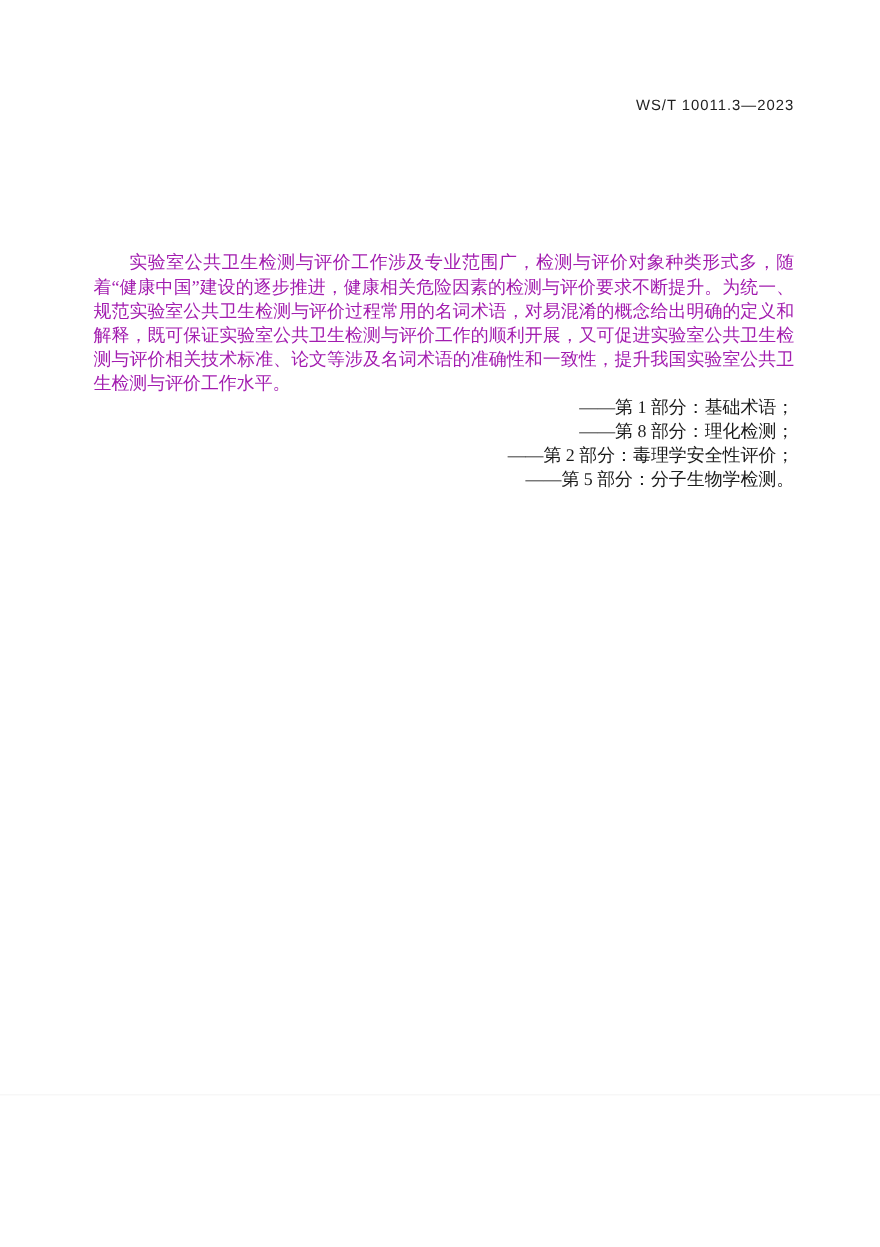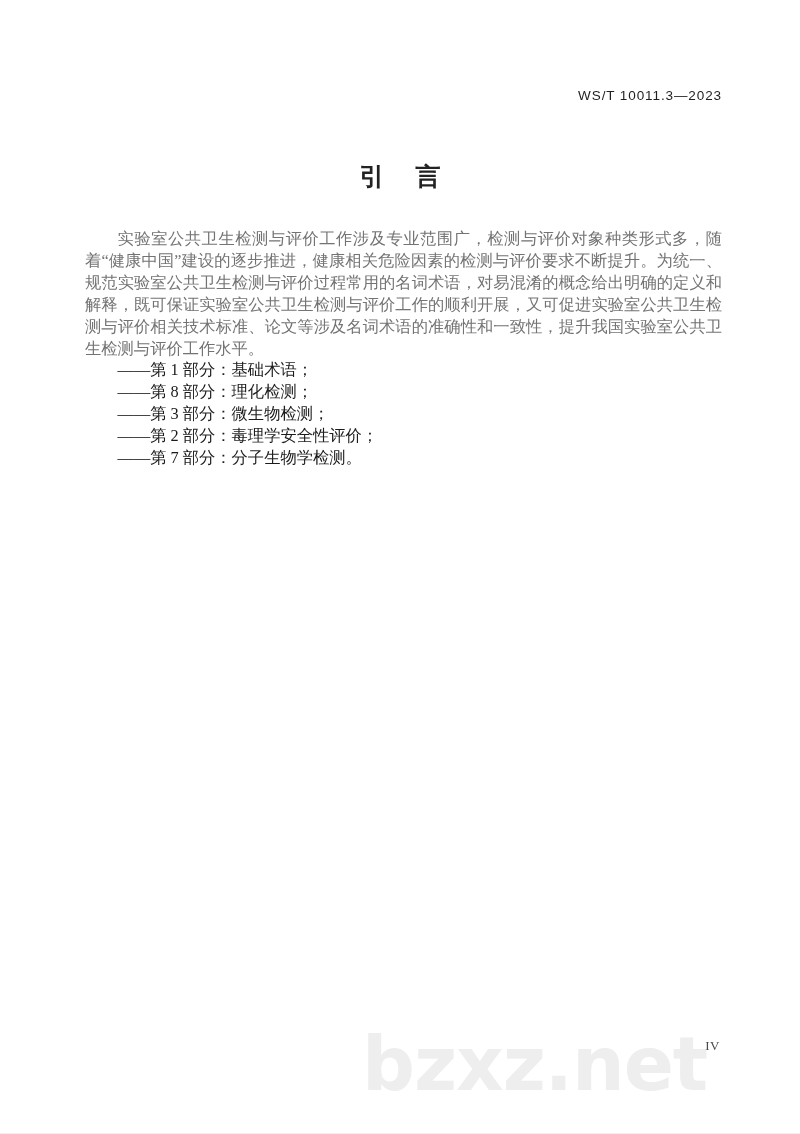--- a/index.html
+++ b/index.html
@@ -4,21 +4,21 @@
 <style>
   html, body {
     margin: 0;
     padding: 0;
     background: #ffffff;
   }
 
   .page {
     position: relative;
     width: 800px;
-    height: 1134px;
+    height: 996px;
     background: #ffffff;
     overflow: hidden;
     box-sizing: border-box;
     border-bottom: 1px solid #f0f0f0;
     font-family: "Liberation Serif", "DejaVu Serif", serif;
     color: #1a1a1a;
   }
 
   
   .running-header {
@@ -55,33 +55,34 @@
     width: 637px;
   }
 
   .para {
     margin: 0;
     font-size: 16.3px;
     line-height: 21.9px;
     text-align: justify;
     text-justify: inter-ideograph;
     text-indent: 2em;
-    color: #737373;
+    color: #a21caf;
     font-family: "Liberation Serif", "DejaVu Serif", serif;
   }
 
   .para + .para {
     margin-top: 0;
   }
 
   
   .part-list {
     list-style: none;
     margin: 0;
     padding: 0;
+    text-align: right;
   }
 
   .part-list-item {
     font-size: 16.3px;
     line-height: 21.9px;
     padding-left: 2em;
     color: #1b1b1b;
     white-space: nowrap;
     font-family: "Liberation Serif", "DejaVu Serif", serif;
   }
@@ -114,33 +115,31 @@
     margin-left: 36px;
   }
 </style>
 </head>
 <body>
 
 <div class="page">
 
   <div class="running-header">WS/T 10011.3—2023</div>
 
-  <div class="section-title">引 言</div>
 
   <div class="body-block">
 
     <p class="para">实验室公共卫生检测与评价工作涉及专业范围广，检测与评价对象种类形式多，随着“健康中国”建设的逐步推进，健康相关危险因素的检测与评价要求不断提升。为统一、规范实验室公共卫生检测与评价过程常用的名词术语，对易混淆的概念给出明确的定义和解释，既可保证实验室公共卫生检测与评价工作的顺利开展，又可促进实验室公共卫生检测与评价相关技术标准、论文等涉及名词术语的准确性和一致性，提升我国实验室公共卫生检测与评价工作水平。</p>
 
 
     <ul class="part-list">
       <li class="part-list-item">——第 1 部分：基础术语；</li>
       <li class="part-list-item">——第 8 部分：理化检测；</li>
-      <li class="part-list-item">——第 3 部分：微生物检测；</li>
       <li class="part-list-item">——第 2 部分：毒理学安全性评价；</li>
-      <li class="part-list-item">——第 7 部分：分子生物学检测。</li>
+      <li class="part-list-item">——第 5 部分：分子生物学检测。</li>
     </ul>
 
   </div>
 
   <div class="watermark">bzxz.net</div>
 
   <div class="folio">IV</div>
 
 </div>
 

